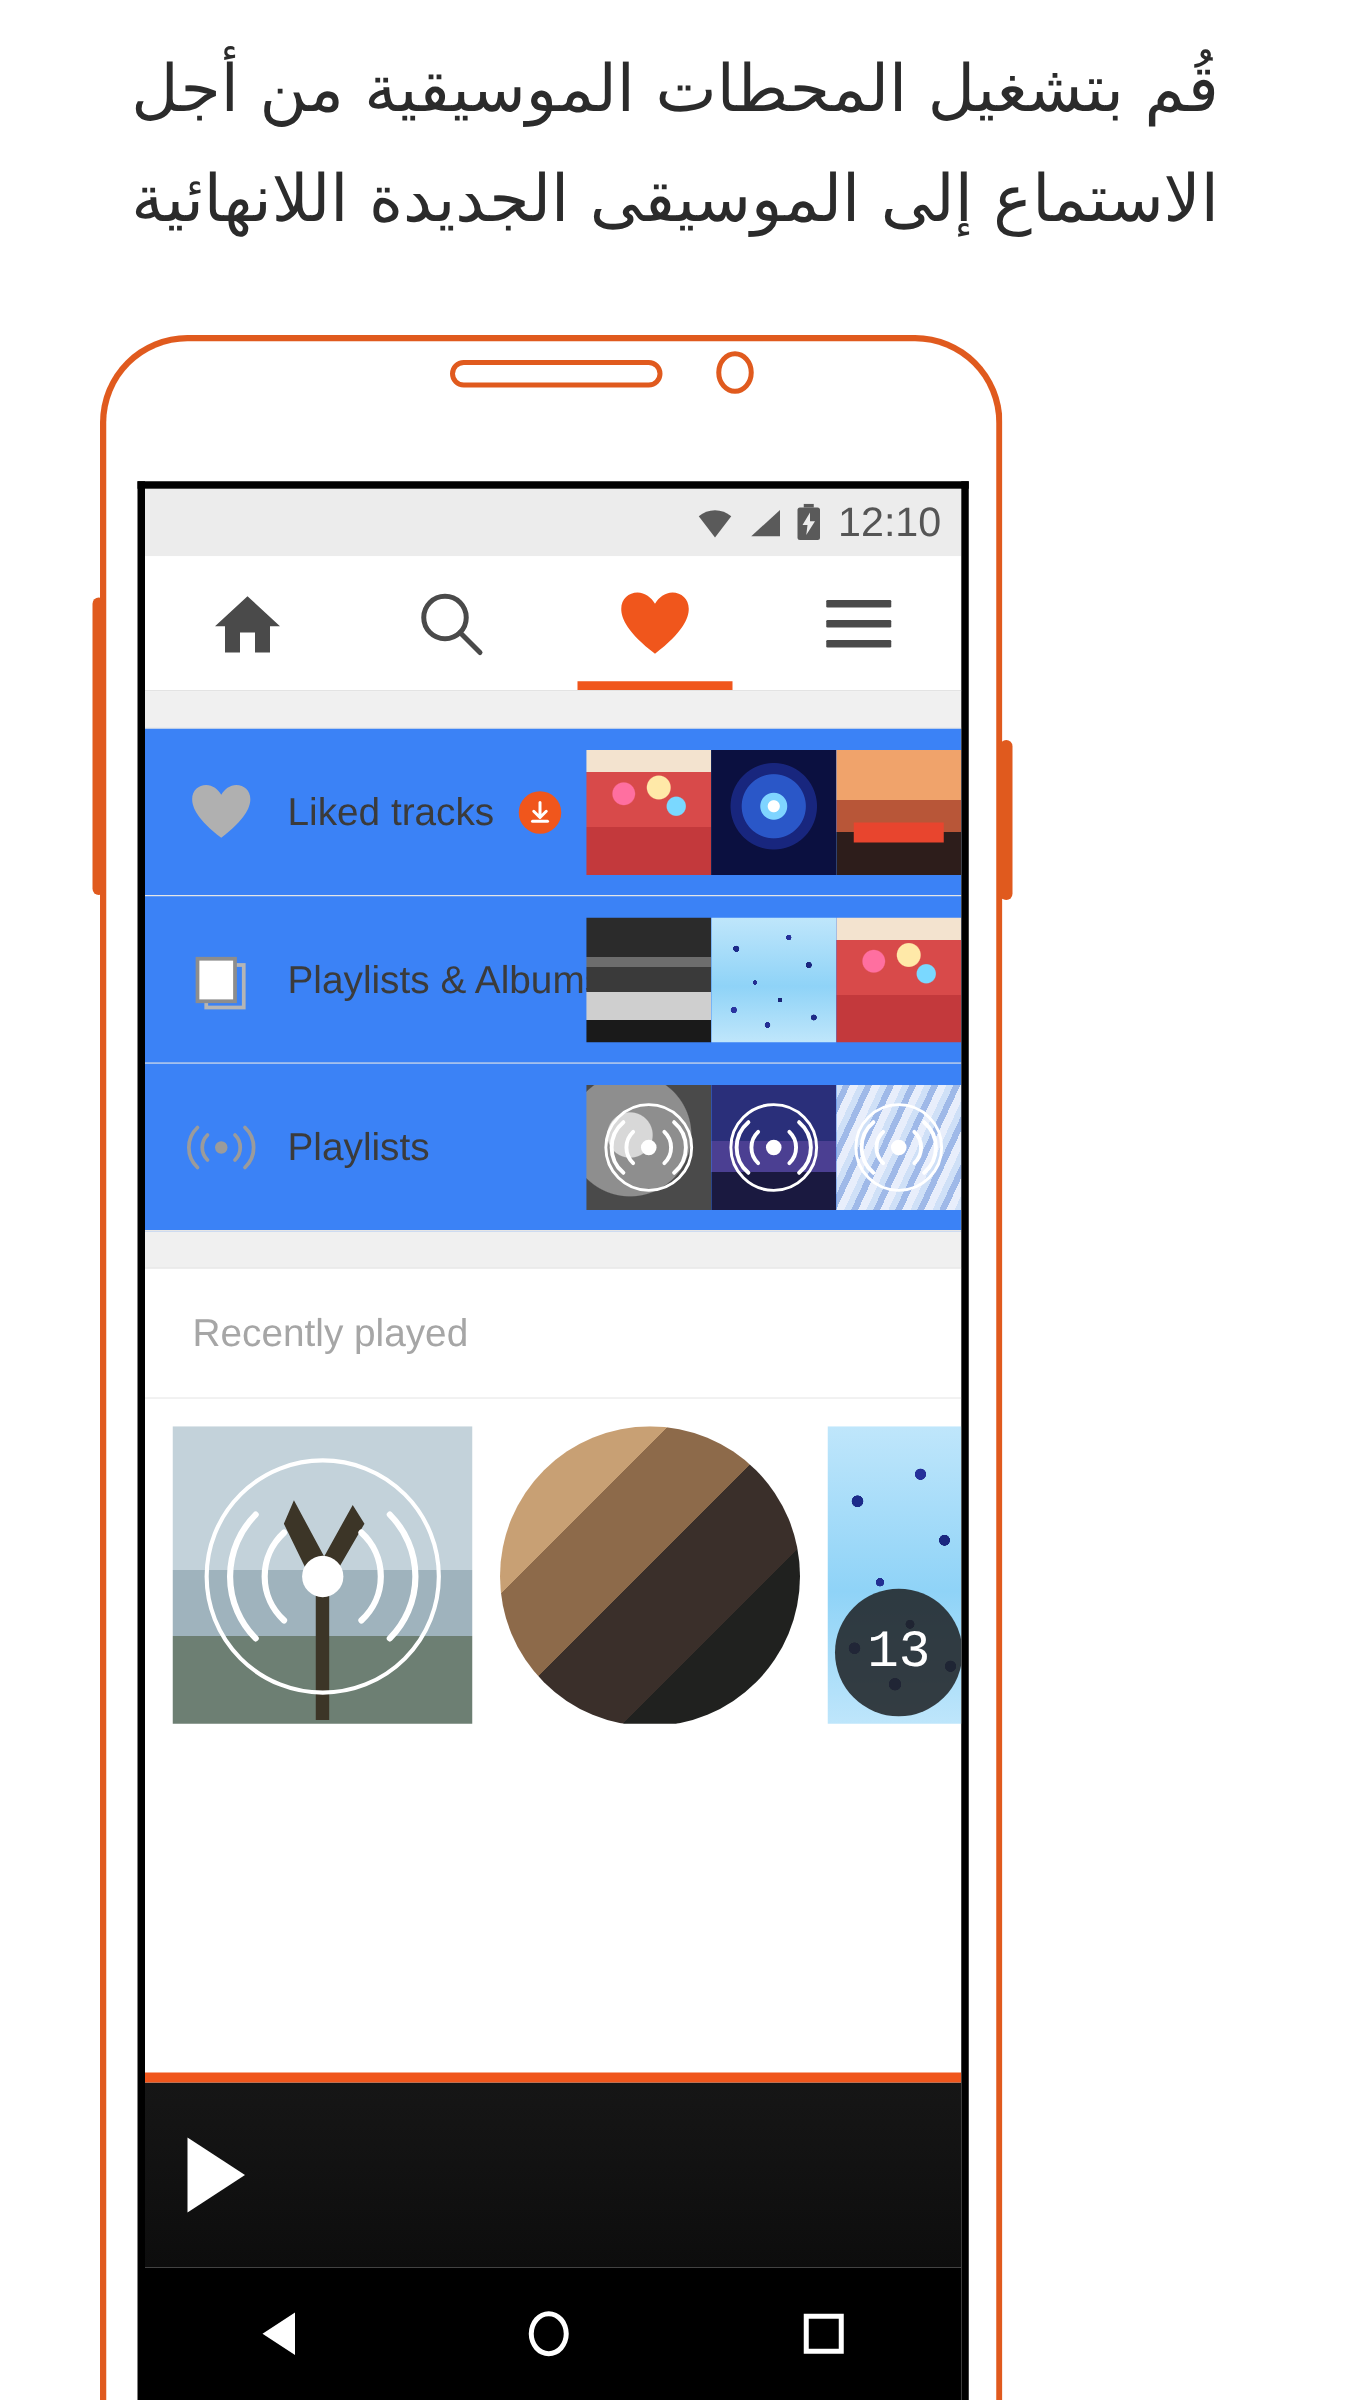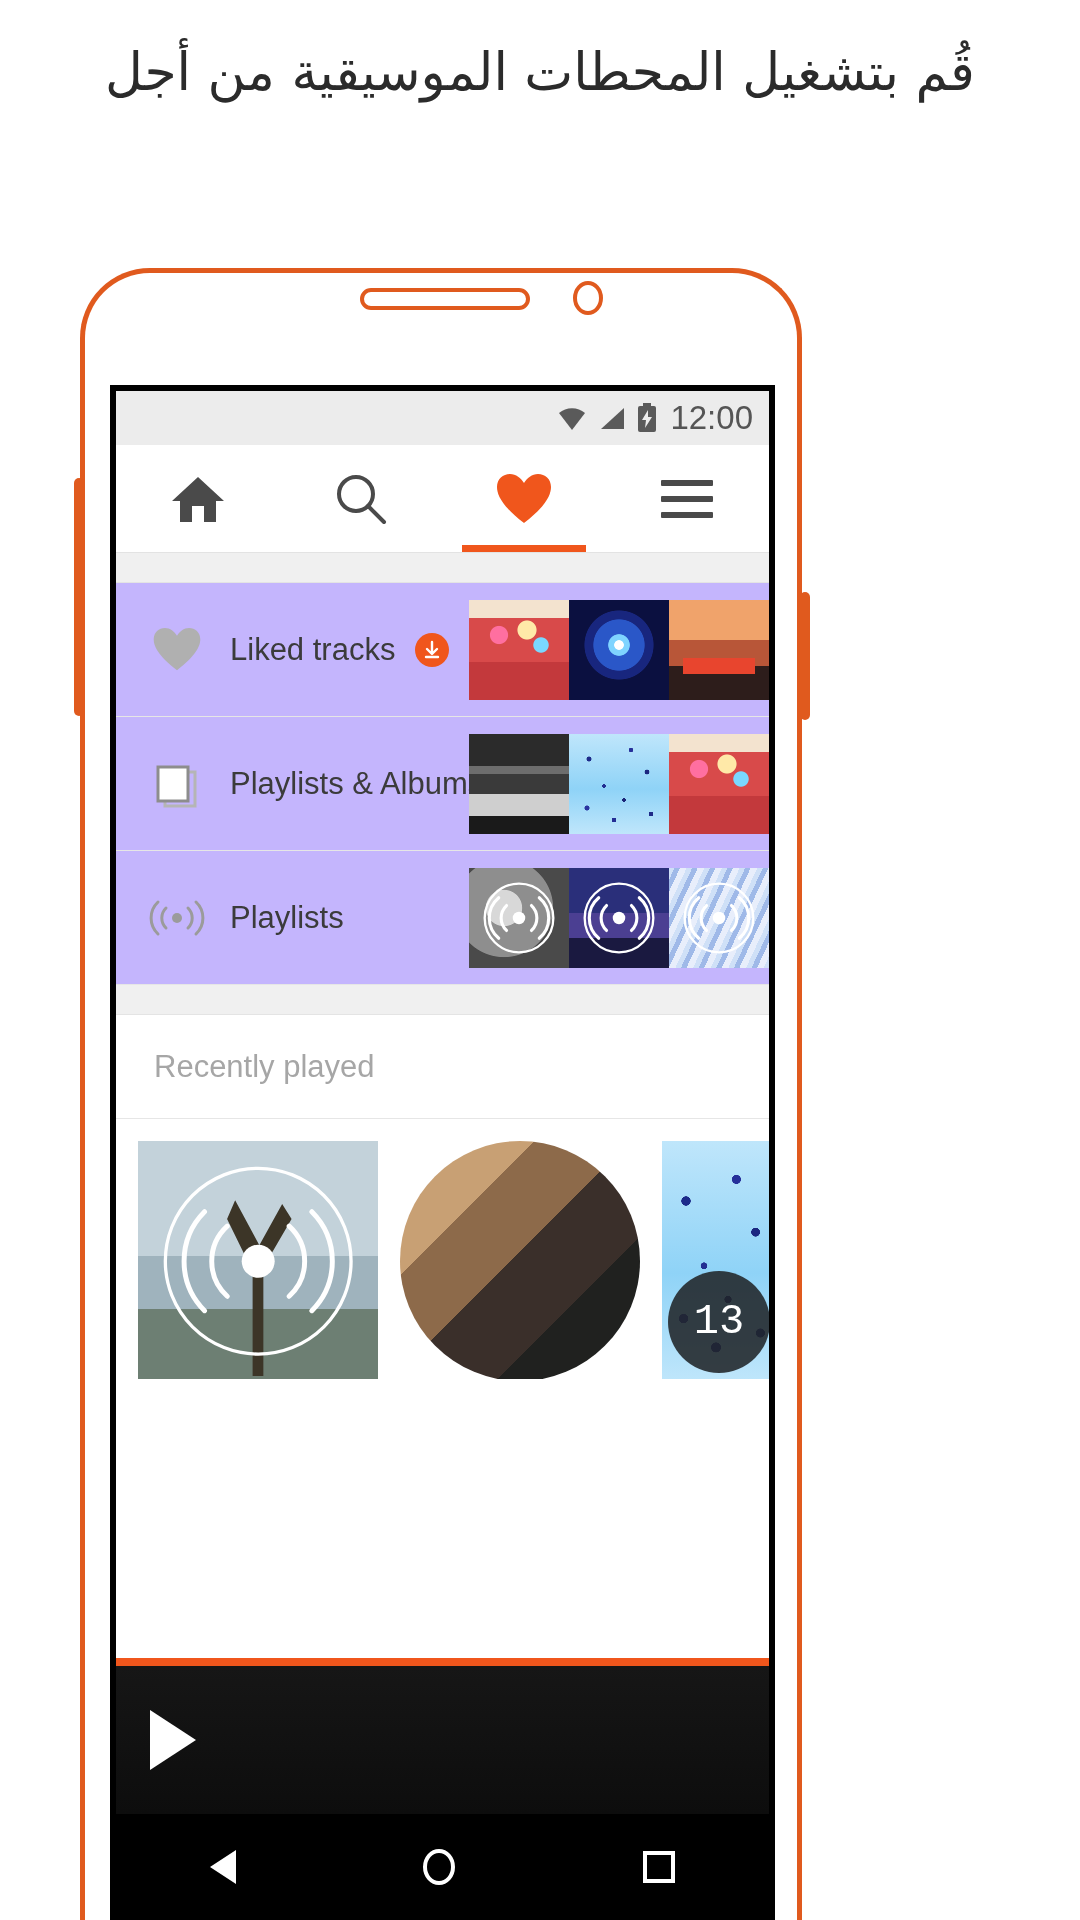--- a/index.html
+++ b/index.html
@@ -105,21 +105,21 @@
   .icon-search { width: 54px; height: 54px; }
   .icon-heart-tab { width: 58px; height: 52px; }
   .icon-menu { width: 52px; height: 38px; display: flex; flex-direction: column; justify-content: space-between; }
   .icon-menu span { display: block; height: 6px; background: #4a4a4a; border-radius: 1px; }
 
   
   .strip { height: 30px; background: #f0f0f0; border-bottom: 1px solid #e4e4e4; }
 
   
   .lib-row {
-    height: 134px; background: #c4b5fd;
+    height: 134px; background: #3b82f6;
     display: flex; align-items: center;
     border-bottom: 1px solid #e6e6e6;
     position: relative;
     padding-left: 30px;
   }
   .lib-icon { width: 62px; display: flex; align-items: center; justify-content: center; }
   .lib-label {
     font-size: 31px; color: #3b3b3b; margin-left: 22px;
     font-family: "Liberation Sans", sans-serif; white-space: nowrap;
   }
@@ -238,20 +238,21 @@
   .thumb-station { position:absolute; inset:0; display:flex; align-items:center; justify-content:center; }
   .thumb-station svg { width: 78%; height: 78%; }
 </style>
 </head>
 <body>
 
 <div id="page">
 
   <div class="headline">
     <span class="headline-line">قُم بتشغيل المحطات الموسيقية من أجل</span>
+    <span class="headline-line">الاستماع إلى الموسيقى الجديدة اللانهائية</span>
   </div>
 
   <div class="phone-frame"></div>
   <div class="speaker-slot"></div>
   <div class="front-camera"></div>
   <div class="btn-volume"></div>
   <div class="btn-power"></div>
 
   <div class="screen">
 
@@ -266,21 +267,21 @@
             <path d="M26 2 L26 23 L3 23 Z" fill="#5a5a5a"></path>
           </svg>
       </span>
       <span class="sb-bat">
         <svg width="20" height="30" viewBox="0 0 20 30">
           <rect x="6" y="0" width="8" height="3" fill="#5a5a5a"></rect>
           <rect x="1" y="3" width="18" height="26" rx="2" fill="#5a5a5a"></rect>
           <path d="M11 7 L5 17 L9 17 L8 25 L15 14 L11 14 Z" fill="#ececec"></path>
         </svg>
       </span>
-      <span class="sb-clock">12:00</span>
+      <span class="sb-clock">12:10</span>
     </div>
 
     <div class="tabbar">
 
       <div class="tab">
         <span class="icon-home">
           <svg viewBox="0 0 56 50">
               <path d="M28 3 L54 27 L46 27 L46 48 L34 48 L34 32 L22 32 L22 48 L10 48 L10 27 L2 27 Z" fill="#4a4a4a"></path>
             </svg>
         </span>

